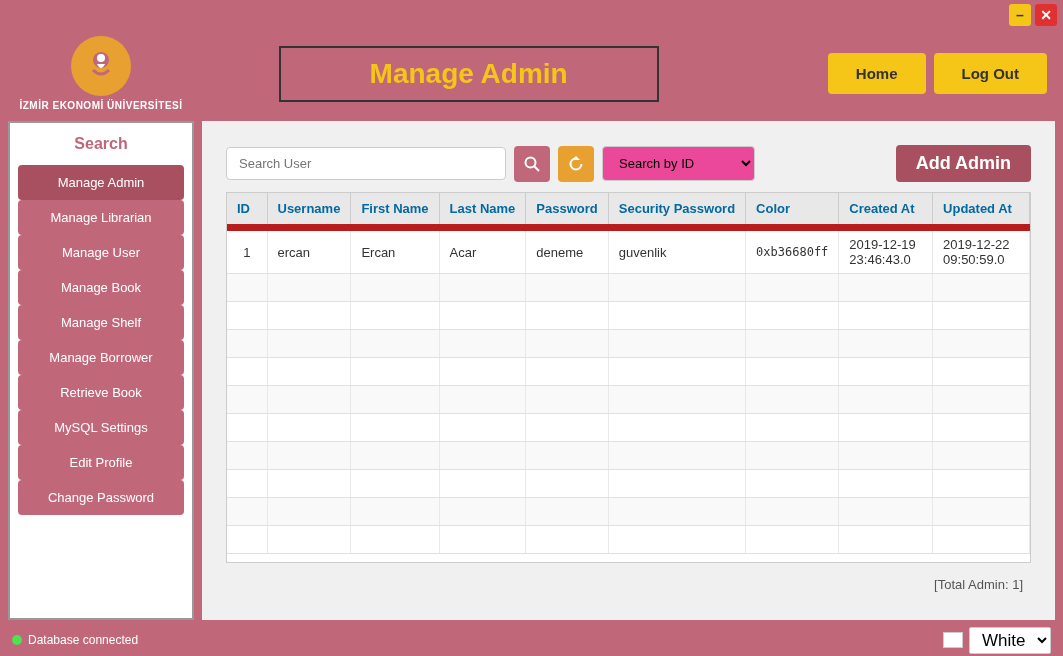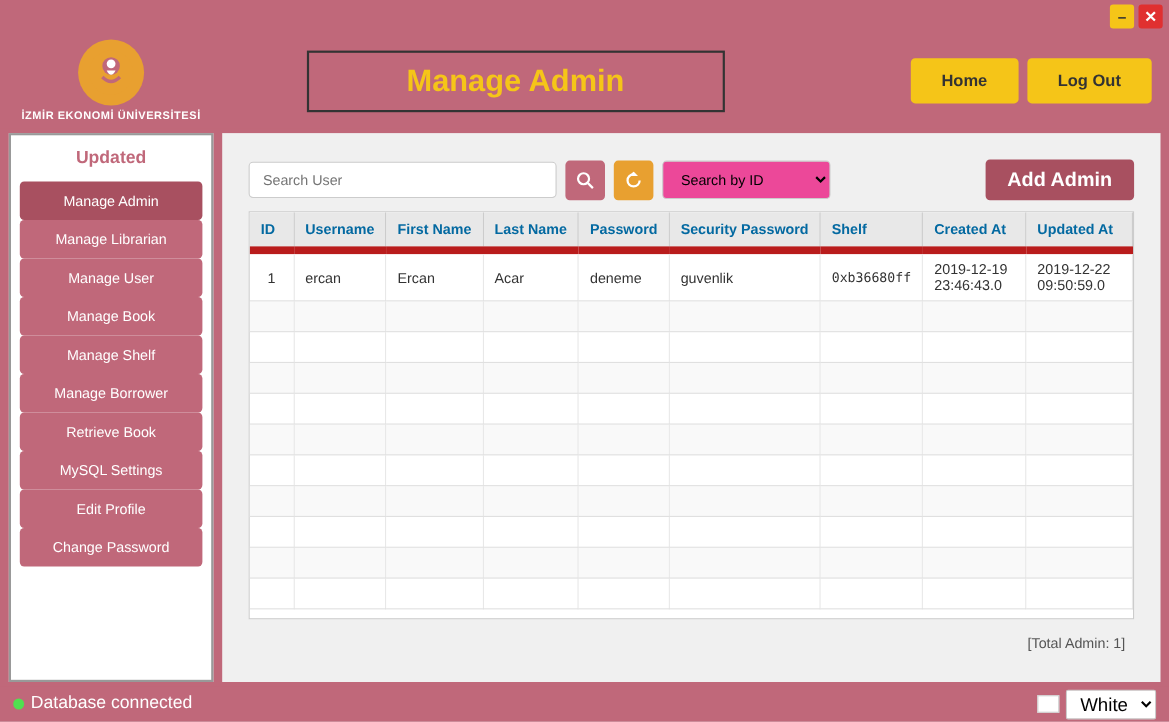--- a/index.html
+++ b/index.html
@@ -231,21 +231,21 @@
       align-items: center;
       background: #c0687a;
       padding: 4px 12px;
       height: 32px;
     }
     .db-status {
       display: flex;
       align-items: center;
       gap: 6px;
       color: white;
-      font-size: 16px;
+      font-size: 12px;
     }
     .status-dot {
       width: 10px; height: 10px;
       border-radius: 50%;
       background: #50e050;
     }
     .theme-selector {
       margin-left: auto;
       display: flex;
       align-items: center;
@@ -305,21 +305,21 @@
 
   <div class="header-buttons">
     <button class="header-btn">Home</button>
     <button class="header-btn">Log Out</button>
   </div>
 </div>
 
 <div class="main-area">
 
   <div class="sidebar">
-    <div class="sidebar-title">Updated</div>
+    <div class="sidebar-title">Search</div>
 
     <div id="sidebar-buttons"><button class="sidebar-btn active">Manage Admin</button><button class="sidebar-btn">Manage Librarian</button><button class="sidebar-btn">Manage User</button><button class="sidebar-btn">Manage Book</button><button class="sidebar-btn">Manage Shelf</button><button class="sidebar-btn">Manage Borrower</button><button class="sidebar-btn">Retrieve Book</button><button class="sidebar-btn">MySQL Settings</button><button class="sidebar-btn">Edit Profile</button><button class="sidebar-btn">Change Password</button></div>
   </div>
 
   <div class="content-area">
 
     <div class="toolbar">
       <input class="search-input" type="text" placeholder="Search User" style="">
       <button class="icon-btn search-btn">
         <svg width="16" height="16" viewBox="0 0 16 16" fill="white">
@@ -340,21 +340,21 @@
     <div class="table-container">
       <table>
         <thead>
           <tr id="table-header">
               <th>ID</th>
               <th>Username</th>
               <th>First Name</th>
               <th>Last Name</th>
               <th>Password</th>
               <th>Security Password</th>
-              <th>Shelf</th>
+              <th>Color</th>
               <th>Created At</th>
               <th>Updated At</th>
             </tr>
         </thead>
         <tbody id="table-body">
             <tr>
               <td class="id-col">1</td>
               <td>ercan</td>
               <td>Ercan</td>
               <td>Acar</td>

